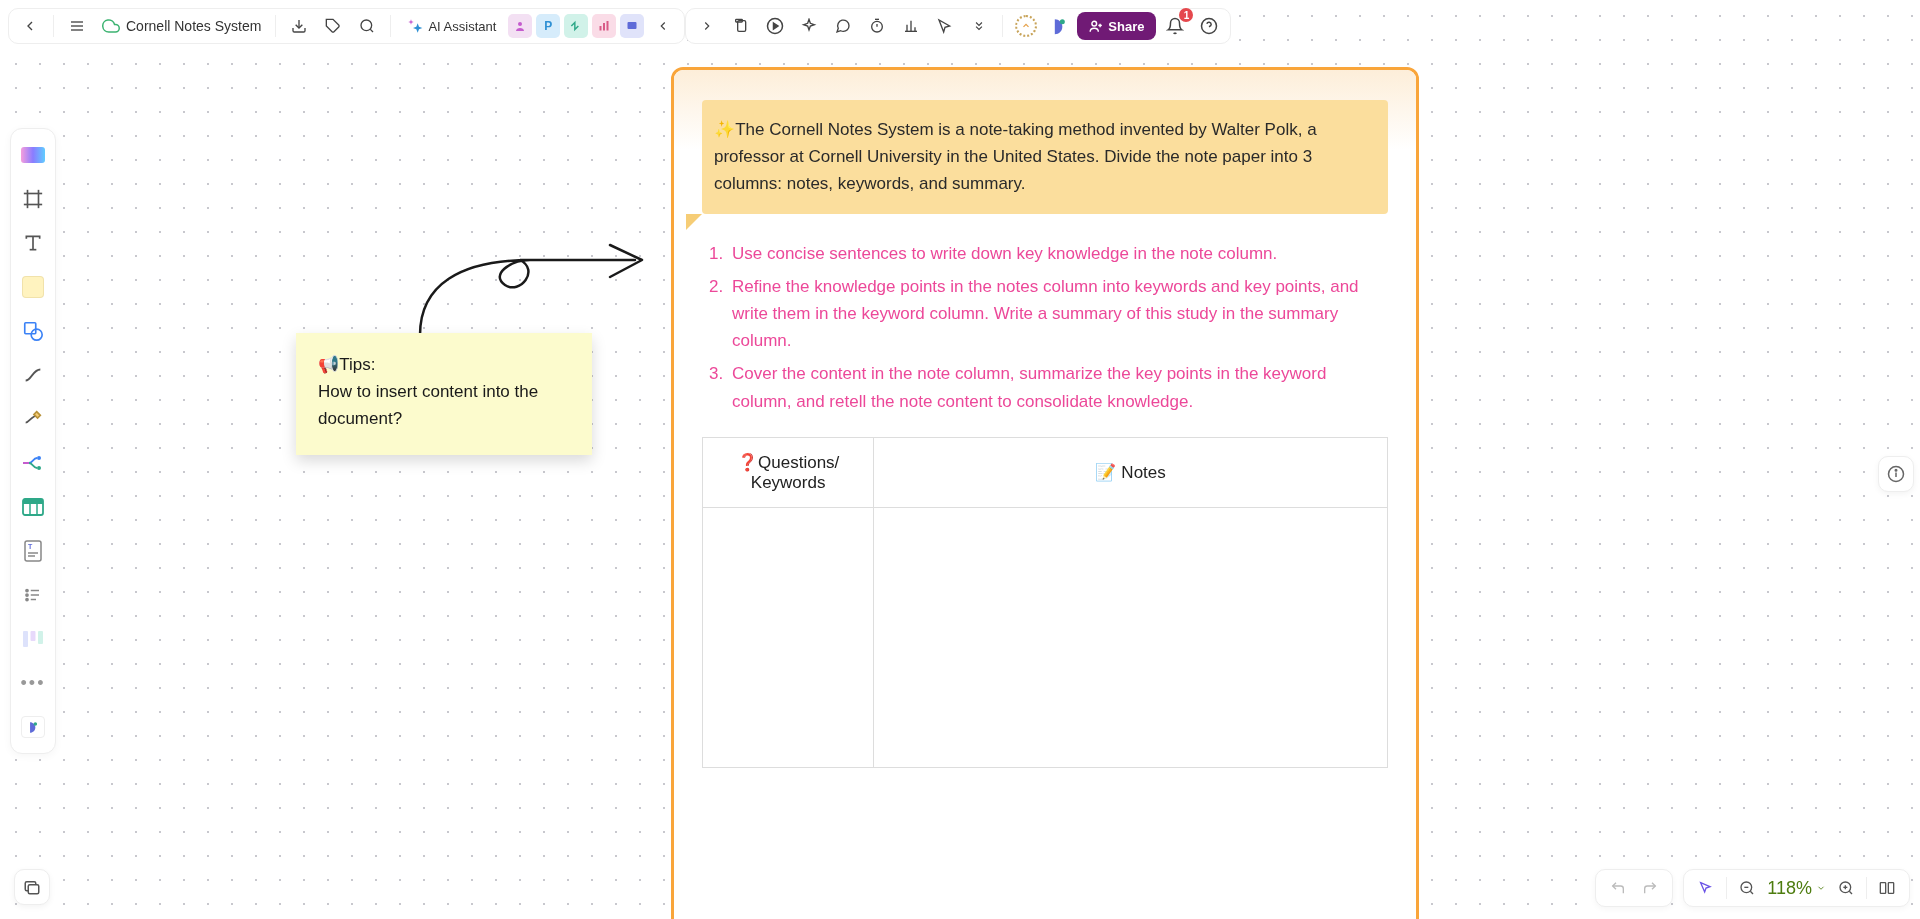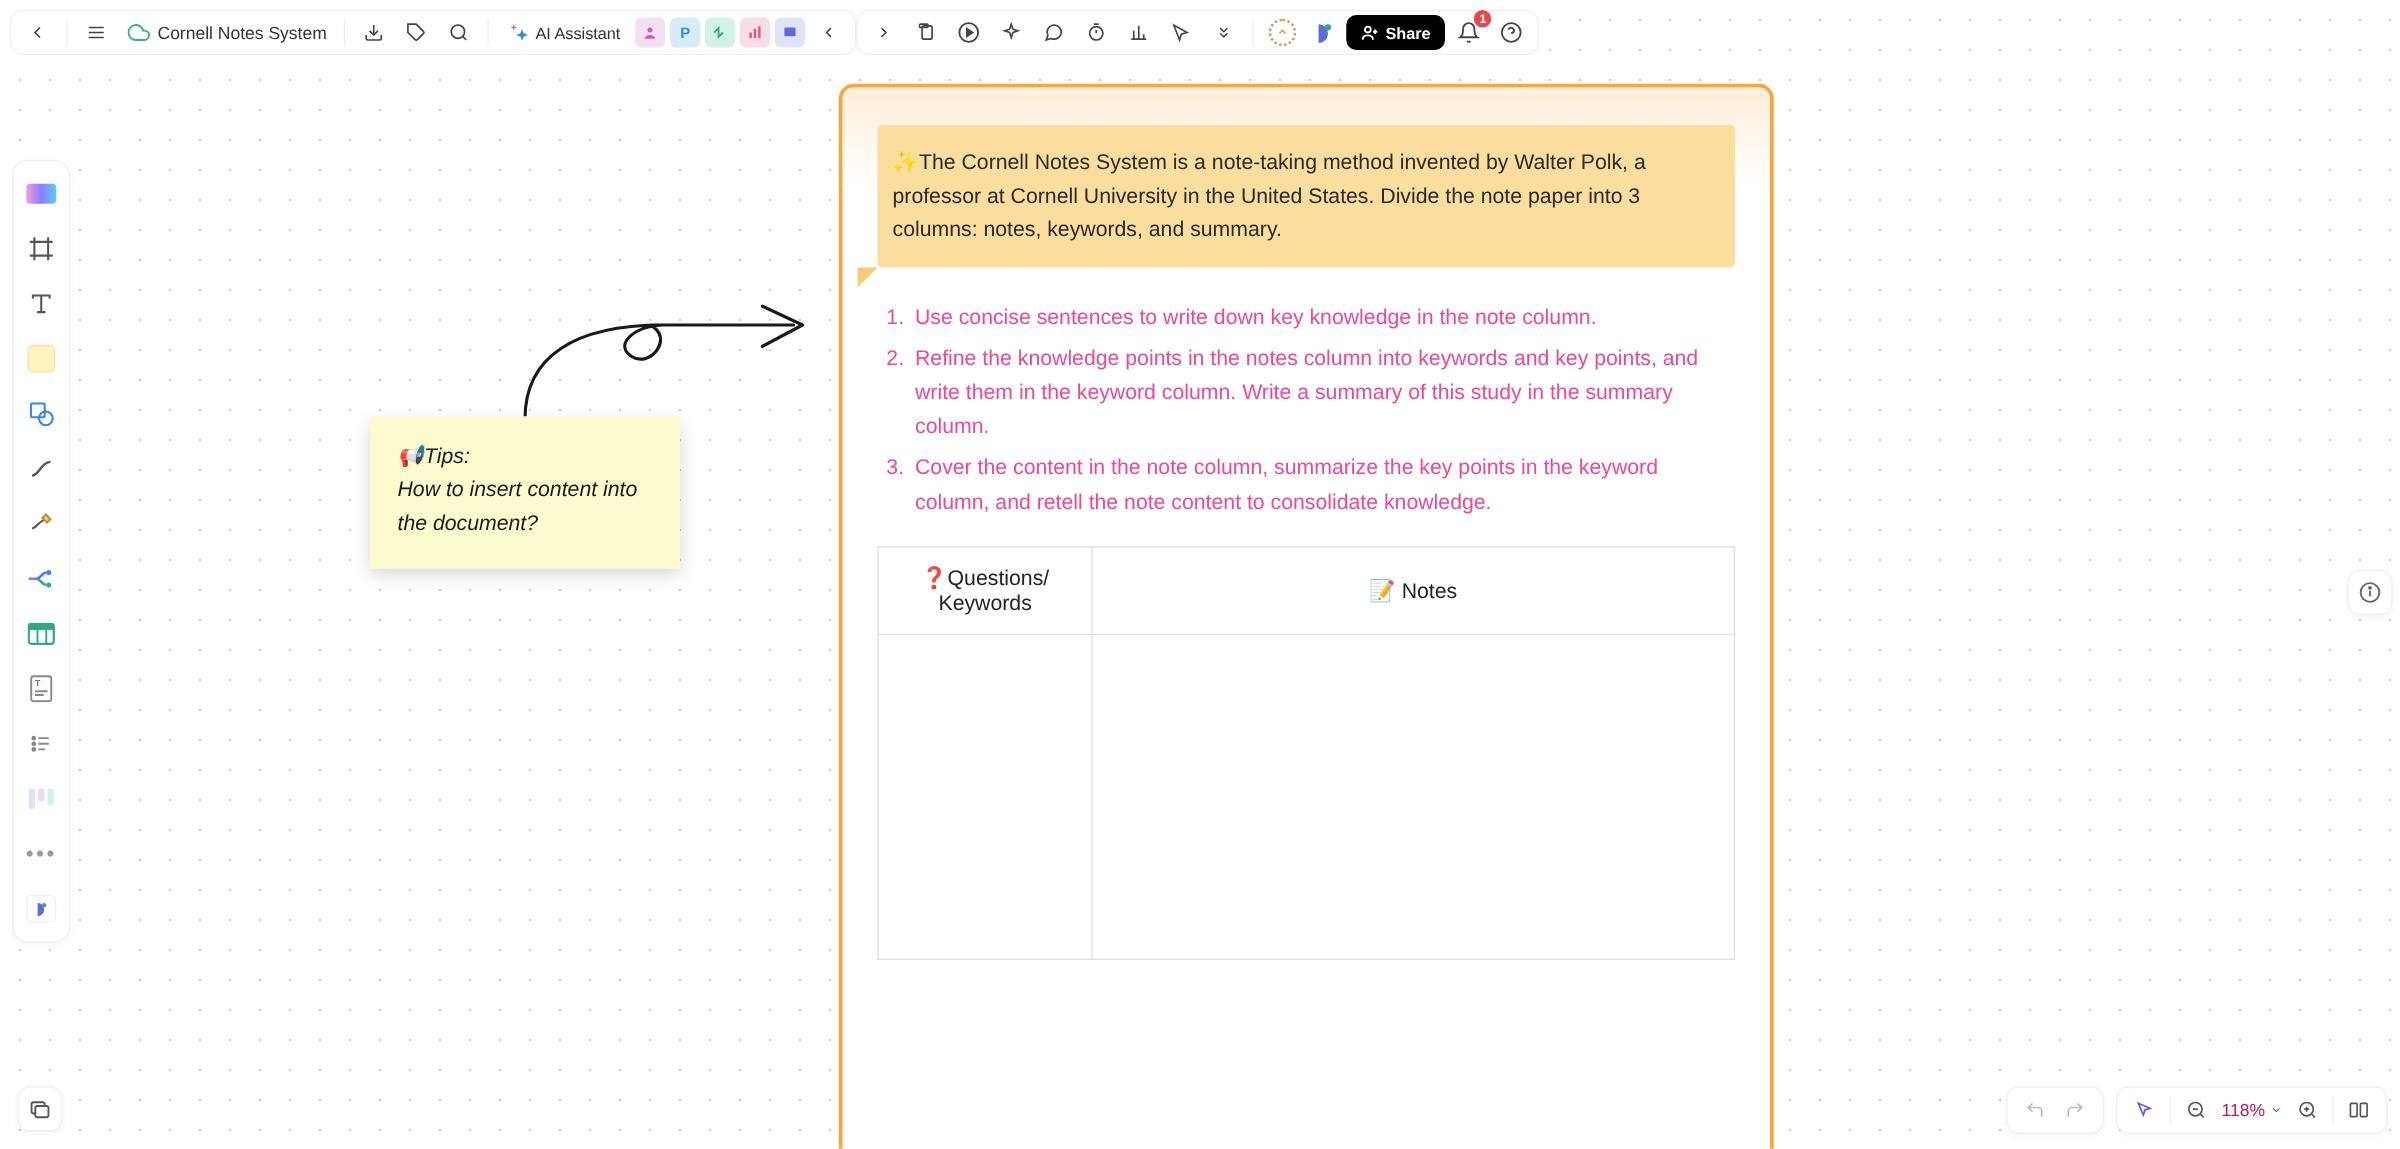--- a/index.html
+++ b/index.html
@@ -26,44 +26,44 @@
 .doc-title { display: flex; align-items: center; gap: 6px; padding: 0 6px; cursor: pointer; }
 .doc-title span.name { color: #333; font-size: 14px; }
 .ai-btn { display: flex; align-items: center; gap: 5px; padding: 0 8px; height: 30px; border-radius: 6px; cursor: pointer; font-size: 13px; color: #333; font-weight: 500;}
 .badge-sq { width: 24px; height: 24px; border-radius: 5px; display: flex; align-items: center; justify-content: center; font-size: 12px; font-weight: 600; cursor: pointer; }
 .badge-pink { background: #F3E0F3; color: #C55CCE; }
 .badge-blue { background: #D6ECFB; color: #2E90D4; }
 .badge-teal { background: #D1F2E9; color: #2EA888; }
 .badge-rose { background: #FADCE7; color: #D85A86; }
 .badge-ind  { background: #E0E3FA; color: #5E6BD8; }
 
-.share-btn { display: flex; align-items: center; gap: 5px; padding: 0 12px; height: 28px; border-radius: 8px; background: #000000; color: #fff; font-size: 13px; font-weight: 600; cursor: pointer; }
+.share-btn { display: flex; align-items: center; gap: 5px; padding: 0 12px; height: 28px; border-radius: 8px; background: #701a75; color: #fff; font-size: 13px; font-weight: 600; cursor: pointer; }
 .notif { position: relative; }
 .notif-badge { position: absolute; top: -3px; right: -3px; background: #E5484D; color: #fff; font-size: 10px; width: 14px; height: 14px; border-radius: 50%; display: flex; align-items: center; justify-content: center; font-weight: 600; }
 .ring-icon { width: 22px; height: 22px; border-radius: 50%; border: 2px dotted #c8a45a; display: flex; align-items:center; justify-content:center; }
 
 
 .left-tools {
   position: absolute; left: 10px; top: 128px;
   background: #fff; border: 1px solid #eee; border-radius: 12px;
   padding: 8px 4px; display: flex; flex-direction: column; align-items: center; gap: 8px;
   box-shadow: 0 2px 8px rgba(0,0,0,0.04);
 }
 .lt-btn { width: 36px; height: 36px; display: flex; align-items: center; justify-content: center; border-radius: 8px; cursor: pointer; color: #555; font-size: 18px; }
 .lt-square-yellow { width: 22px; height: 22px; background: #FFF3BF; border-radius: 4px; border: 1px solid #b8a25a33; }
 .lt-logo { width: 24px; height: 16px; background: linear-gradient(90deg,#F59EDD,#8A7CFF,#60CCFF); border-radius: 3px; }
 .lt-dots { letter-spacing: 2px; color: #999; }
 .lt-boardmix { width: 24px; height: 22px; border-radius: 4px; background: #fff; border:1px solid #eee; display:flex; align-items:center; justify-content:center;}
 
 
 .sticky {
   position: absolute; left: 296px; top: 333px;
-  width: 248px; background: #FCFBCD; padding: 18px 22px 22px;
+  width: 296px; background: #FCFBCD; padding: 18px 22px 22px;
   box-shadow: 0 6px 14px rgba(0,0,0,0.15);
-  font-size: 17px; color: #1a1a1a; line-height: 1.6; font-style: italic;
+  font-size: 17px; color: #1a1a1a; line-height: 1.6;
 }
 .sticky ul { padding-left: 24px; margin-top: 4px; }
 .sticky li { margin-bottom: 4px; }
 .shortcut { color: #E5484D; }
 
 
 .arrow-svg { position: absolute; left: 410px; top: 235px; pointer-events: none; }
 
 
 .doc-card {
@@ -107,21 +107,21 @@
 .right-float svg { color: #666; }
 
 
 .bottom-left-btn { position: absolute; left: 14px; bottom: 14px; width: 36px; height: 36px; background: #fff; border: 1px solid #eee; border-radius: 10px; display: flex; align-items: center; justify-content: center; cursor: pointer; box-shadow: 0 2px 6px rgba(0,0,0,0.05); }
 
 
 .bottom-right { position: absolute; right: 10px; bottom: 12px; display: flex; align-items: center; gap: 10px; }
 .br-group { background: #fff; border: 1px solid #eee; border-radius: 10px; height: 38px; display: flex; align-items: center; padding: 0 6px; box-shadow: 0 2px 6px rgba(0,0,0,0.04);}
 .br-btn { width: 32px; height: 32px; display: flex; align-items: center; justify-content: center; border-radius: 6px; cursor: pointer; color: #555; }
 .br-btn.active svg { color: #6B53E6; }
-.zoom-txt { font-size: 14px; color: #be185d; padding: 0 4px; cursor: pointer; display:flex; align-items:center; gap:4px;}
+.zoom-txt { font-size: 18px; color: #4d7c0f; padding: 0 4px; cursor: pointer; display:flex; align-items:center; gap:4px;}
 
 svg { display: block; }
 </style>
 </head>
 <body>
 
 <div class="canvas"></div>
 
 <div class="top-bar">
   <div class="top-left">

